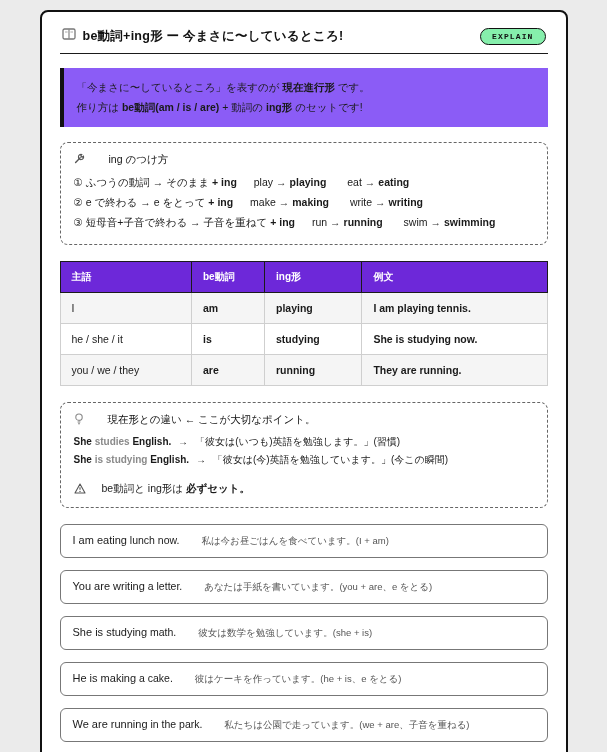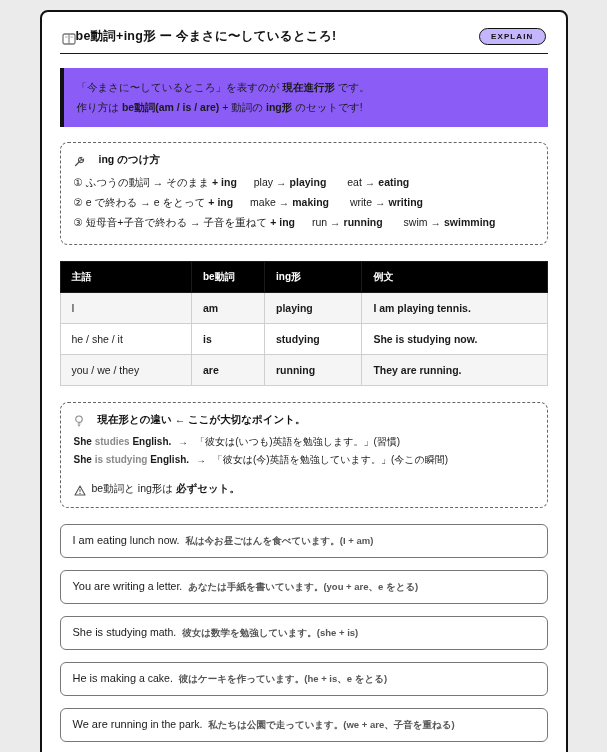--- a/index.html
+++ b/index.html
@@ -23,35 +23,35 @@
     border-radius: 8px;
     padding: 14px 18px 20px 18px;
   }
   
   .topbar {
     display: flex;
     align-items: center;
     justify-content: space-between;
     padding: 2px 2px 8px 2px;
   }
-  .title-wrap { display: flex; align-items: flex-end; }
+  .title-wrap { display: flex; align-items: flex-start; gap: 7px; }
   .icon { display: inline-flex; align-items: center; }
   h1.doc-title {
     margin: 0;
     font-size: 12.5px;
     font-weight: bold;
     color: #111;
     letter-spacing: 0.02em;
   }
   .explain-btn {
-    background: #c4b5fd;
+    background: #86efac;
     border: 1.6px solid #111;
     border-radius: 11px;
     padding: 3px 11px;
-    font-family: Liberation Sans, sans-serif;
+    font-family: Liberation Mono, monospace;
     font-size: 8px;
     font-weight: bold;
     letter-spacing: 0.14em;
     color: #111;
     cursor: pointer;
   }
   .divider { border-top: 1.5px solid #1a1a1a; margin: 0 0 14px 0; }
   
   .intro {
     background: #8b5cf6;
@@ -61,37 +61,37 @@
   }
   .intro p { margin: 0; font-size: 10.5px; line-height: 1.95; color: #1a1a1a; }
   
   .dashed-box {
     border: 1.6px dashed #666;
     border-radius: 8px;
     padding: 10px 13px 11px 13px;
     margin-bottom: 16px;
   }
   .box-title {
-    display: flex; align-items: flex-end; gap: 14px;
-    font-size: 10.5px; font-weight: bold; color: #111;
+    display: flex; align-items: flex-start; gap: 24px;
+    font-size: 10.5px; font-weight: normal; color: #111;
     margin-bottom: 6px;
   }
   .rule-line { margin: 0; font-size: 10.5px; line-height: 1.9; color: #1a1a1a; white-space: nowrap; }
   .rl-ex { margin-left: 14px; }
   .rl-ex + .rl-ex { margin-left: 18px; }
   .arrow { margin: 0 3px; color: #333; }
   
   table.conj {
     width: 100%;
     border-collapse: collapse;
     margin-bottom: 16px;
     border: 1px solid #8c8c8c;
   }
   table.conj th {
-    background: #000000;
+    background: #6d28d9;
     color: #fff;
     font-size: 10px;
     font-weight: bold;
     text-align: left;
     padding: 8px 11px;
     border: 1px solid #1b1b1b;
   }
   table.conj td {
     font-size: 10.5px;
     color: #1a1a1a;
@@ -99,39 +99,39 @@
     border: 1px solid #cfcfcf;
   }
   table.conj tr.striped td { background: #f5f5f5; }
   table.conj td.bold { font-weight: bold; }
   
   .point-line { margin: 0; font-size: 10px; line-height: 1.8; color: #1a1a1a; }
   .point-line .hl { color: #8a8a8a; }
   .point-line .ja { font-size: 10px; color: #1a1a1a; }
   .arrow2 { margin: 0 4px; }
   .note-line {
-    display: flex; align-items: flex-end; gap: 6px;
+    display: flex; align-items: center; gap: 16px;
     margin-top: 13px;
     font-size: 10.5px; color: #1a1a1a;
   }
   
   .ex-card {
     border: 1.3px solid #777;
     border-radius: 6px;
     padding: 9px 12px;
     margin-bottom: 12px;
     font-size: 10.5px;
     color: #1a1a1a;
     white-space: nowrap;
     overflow: hidden;
   }
   .ex-card:last-child { margin-bottom: 0; }
   .ex-en { font-size: 11px; font-weight: normal; }
   .ex-rest { font-size: 10.5px; }
-  .ex-ja { font-size: 9.5px; color: #555; margin-left: 3px; font-weight: bold; }
+  .ex-ja { font-size: 9.5px; color: #555; margin-left: 19px; }
   svg { display: block; }
 </style>
 </head>
 <body>
 
 <div class="stage">
   <div class="page">
 
     <div class="topbar">
       <div class="title-wrap">

